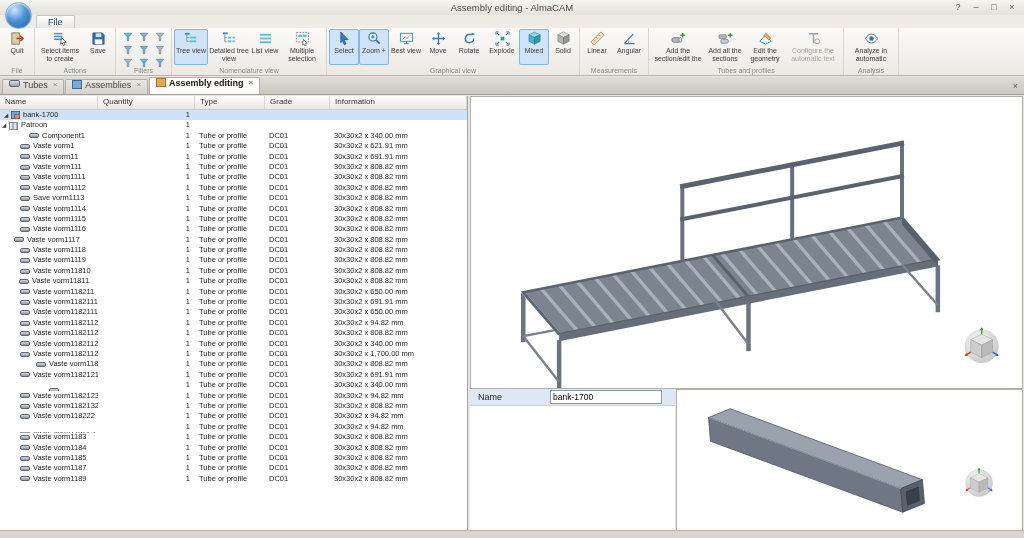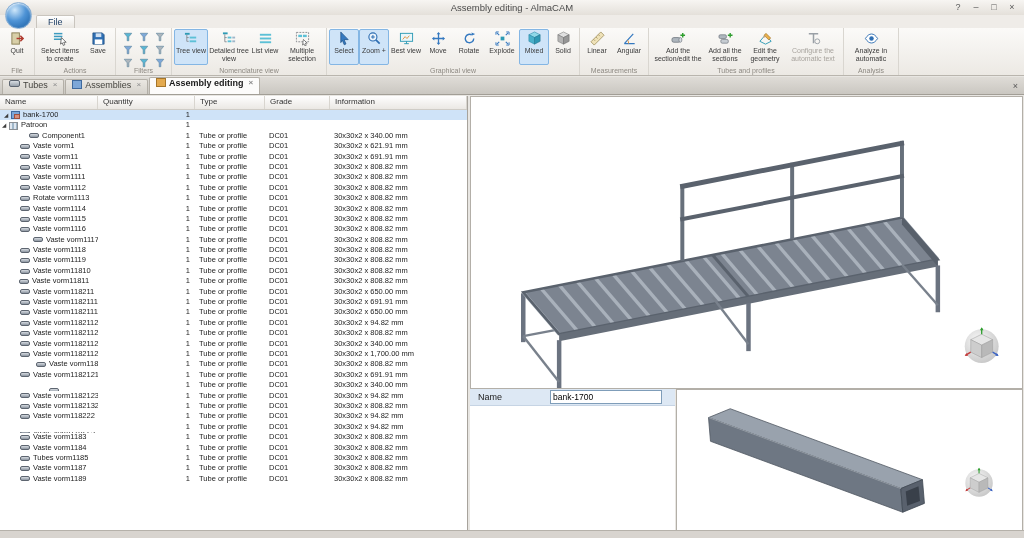--- a/index.html
+++ b/index.html
@@ -468,21 +468,21 @@
         </div>
         <div class="tc q">1</div>
         <div class="tc t">Tube or profile</div>
         <div class="tc g">DC01</div>
         <div class="tc i">30x30x2 x 808.82 mm</div>
       </div>
       <div class="trow">
         <div class="tc n" style="padding-left: 11px;">
           <span class="exp"></span>
           <span class="ri tube"></span>
-          <span class="nt">Rotate vorm1113</span>
+          <span class="nt">Save vorm1113</span>
         </div>
         <div class="tc q">1</div>
         <div class="tc t">Tube or profile</div>
         <div class="tc g">DC01</div>
         <div class="tc i">30x30x2 x 808.82 mm</div>
       </div>
       <div class="trow">
         <div class="tc n" style="padding-left: 11px;">
           <span class="exp"></span>
           <span class="ri tube"></span>
@@ -509,21 +509,21 @@
           <span class="exp"></span>
           <span class="ri tube"></span>
           <span class="nt">Vaste vorm1116</span>
         </div>
         <div class="tc q">1</div>
         <div class="tc t">Tube or profile</div>
         <div class="tc g">DC01</div>
         <div class="tc i">30x30x2 x 808.82 mm</div>
       </div>
       <div class="trow">
-        <div class="tc n" style="padding-left: 24px;">
+        <div class="tc n" style="padding-left: 5px;">
           <span class="exp"></span>
           <span class="ri tube"></span>
           <span class="nt">Vaste vorm1117</span>
         </div>
         <div class="tc q">1</div>
         <div class="tc t">Tube or profile</div>
         <div class="tc g">DC01</div>
         <div class="tc i">30x30x2 x 808.82 mm</div>
       </div>
       <div class="trow">
@@ -743,21 +743,21 @@
         </div>
         <div class="tc q">1</div>
         <div class="tc t">Tube or profile</div>
         <div class="tc g">DC01</div>
         <div class="tc i">30x30x2 x 808.82 mm</div>
       </div>
       <div class="trow">
         <div class="tc n" style="padding-left: 11px;">
           <span class="exp"></span>
           <span class="ri tube"></span>
-          <span class="nt">Tubes vorm1185</span>
+          <span class="nt">Vaste vorm1185</span>
         </div>
         <div class="tc q">1</div>
         <div class="tc t">Tube or profile</div>
         <div class="tc g">DC01</div>
         <div class="tc i">30x30x2 x 808.82 mm</div>
       </div>
       <div class="trow">
         <div class="tc n" style="padding-left: 11px;">
           <span class="exp"></span>
           <span class="ri tube"></span>

